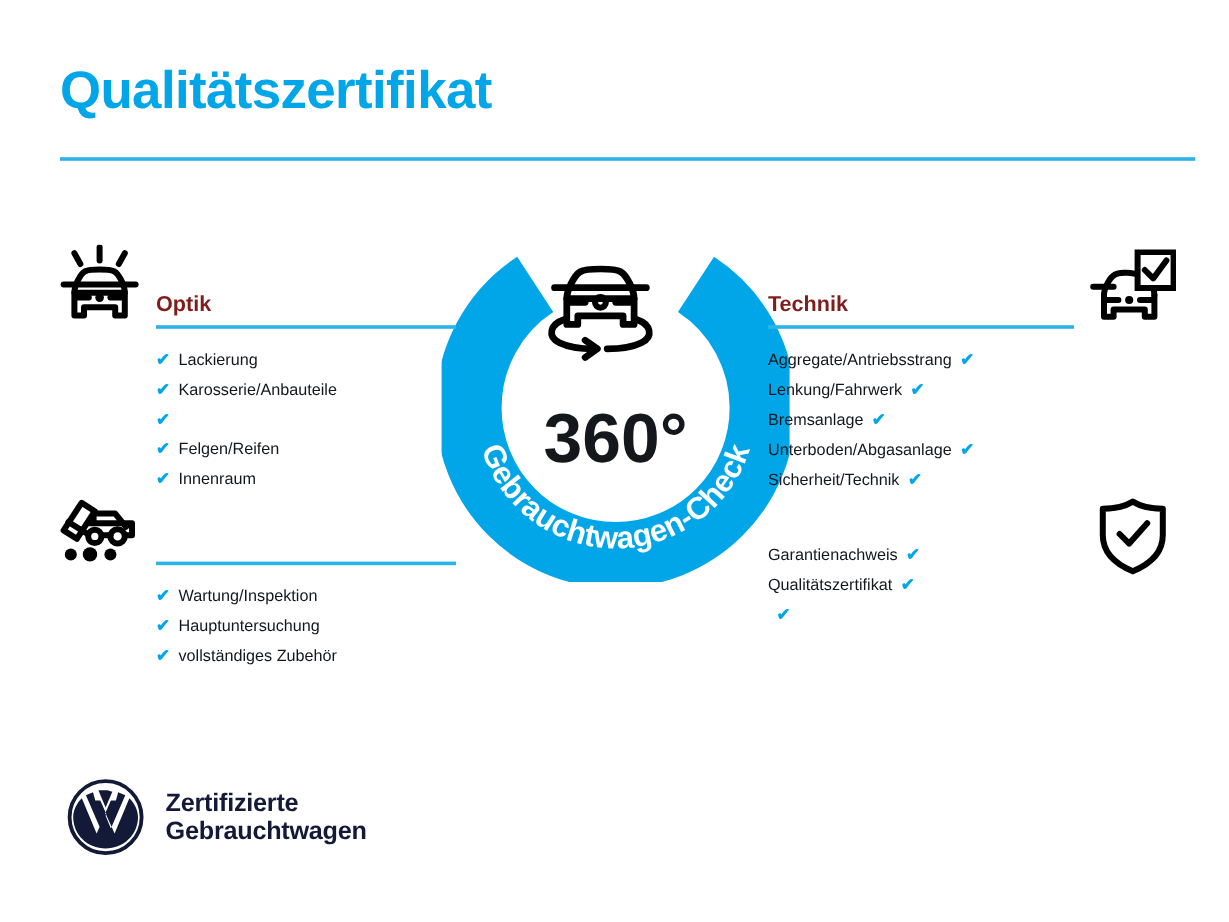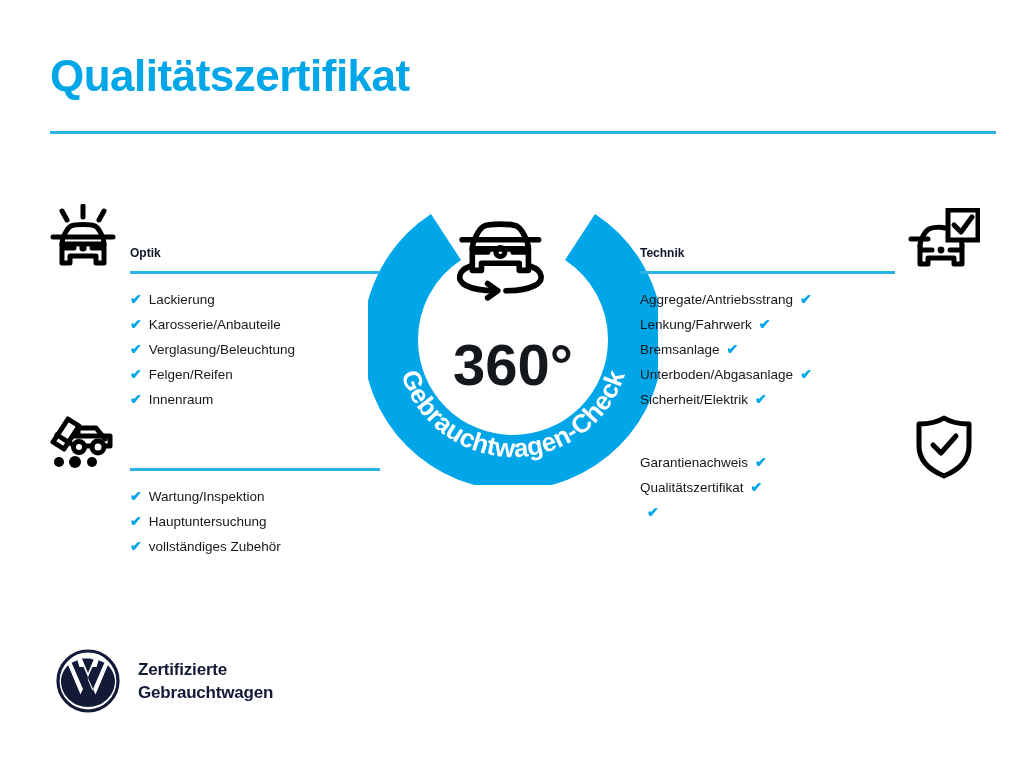--- a/index.html
+++ b/index.html
@@ -33,23 +33,23 @@
   }
 
   
   .section { position:absolute; }
 
   .sec-head {
     position:relative;
     height:34px;
   }
   .sec-title {
-    font-size:12px;
+    font-size:18px;
     font-weight:bold;
-    color:#0f172a;
+    color:#7f1d1d;
     line-height:26px;
     white-space:nowrap;
   }
   .sec-rule {
     position:absolute;
     left:0; right:0; bottom:0;
     height:3px;
     background:#2BB3E8;
   }
 
@@ -102,21 +102,21 @@
 
   
   #vw-logo {
     position:absolute;
     left:55px; top:648px;
     display:flex;
     align-items:center;
   }
   #vw-wordmark {
     margin-left:17px;
-    font-size:17px;
+    font-size:21px;
     font-weight:bold;
     color:#131A37;
     line-height:23px;
     letter-spacing:-0.2px;
   }
   #vw-wordmark div { white-space:nowrap; }
 </style>
 </head>
 <body>
 
@@ -230,21 +230,20 @@
       <li>
           <span class="check">✔</span>
           <span>Lackierung</span>
         </li>
       <li>
           <span class="check">✔</span>
           <span>Karosserie/Anbauteile</span>
         </li>
       <li>
           <span class="check">✔</span>
-          <span>Verglasung/Beleuchtung</span>
         </li>
       <li>
           <span class="check">✔</span>
           <span>Felgen/Reifen</span>
         </li>
       <li>
           <span class="check">✔</span>
           <span>Innenraum</span>
         </li>
     </ul>
@@ -286,21 +285,21 @@
         </li>
       <li>
           <span>Bremsanlage</span>
           <span class="check">✔</span>
         </li>
       <li>
           <span>Unterboden/Abgasanlage</span>
           <span class="check">✔</span>
         </li>
       <li>
-          <span>Sicherheit/Elektrik</span>
+          <span>Sicherheit/Technik</span>
           <span class="check">✔</span>
         </li>
     </ul>
   </div>
 
   <div class="section col-right" id="sec-garantie">
     <ul class="sec-list">
       <li>
           <span>Garantienachweis</span>
           <span class="check">✔</span>

